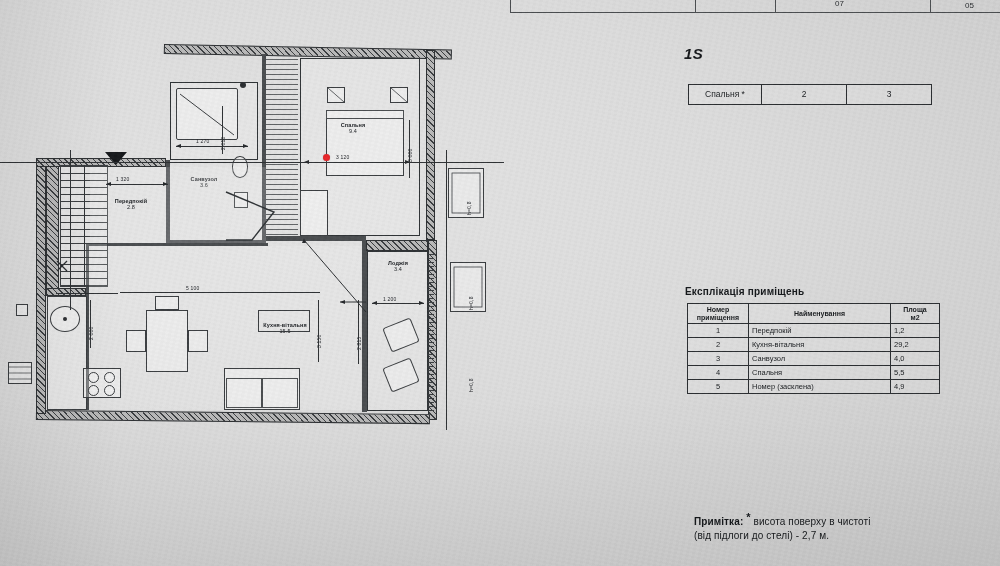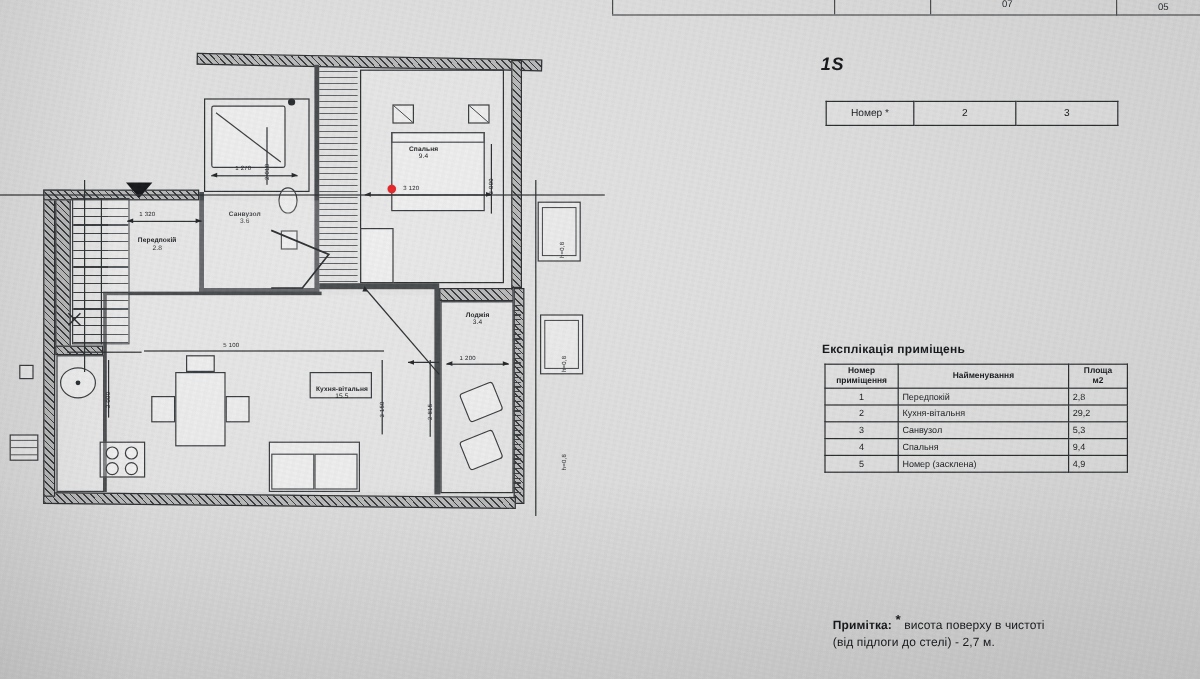--- a/index.html
+++ b/index.html
@@ -137,21 +137,21 @@
   <div class="cellline" style="left:420px;top:0;width:1px;height:13px;"></div>
   <div class="cutval" style="left:325px;top:-1px;text-align:center;">07</div>
   <div class="cutval" style="left:455px;top:1px;">05</div>
 </div>
 
 <div class="title1s" style="left:684px;top:45px;font-style:italic;">1S</div>
 
 <table class="sheet" id="floor-table" style="left:688px;top:84px;">
   <tbody>
       <tr>
-    <td style="width:66px;">Номер *</td>
+    <td style="width:66px;">Спальня *</td>
     <td style="width:78px;">2</td>
     <td style="width:78px;">3</td>
   </tr>
 </tbody>
   </table>
 
 <div class="exp-title" style="left:685px;top:286px;">Експлікація приміщень</div>
 
 <table class="sheet" id="exp-table" style="left:687px;top:303px;">
   <thead>
@@ -164,36 +164,36 @@
       <th style="width:42px;">
         <span>Площа</span><br>
         <span>м2</span>
       </th>
     </tr>
   </thead>
   <tbody>
     <tr>
       <td class="num">1</td>
       <td class="nm">Передпокій</td>
-      <td class="ar">2,8</td>
+      <td class="ar">1,2</td>
     </tr>
     <tr>
       <td class="num">2</td>
       <td class="nm">Кухня-вітальня</td>
       <td class="ar">29,2</td>
     </tr>
     <tr>
       <td class="num">3</td>
       <td class="nm">Санвузол</td>
-      <td class="ar">5,3</td>
+      <td class="ar">4,0</td>
     </tr>
     <tr>
       <td class="num">4</td>
       <td class="nm">Спальня</td>
-      <td class="ar">9,4</td>
+      <td class="ar">5,5</td>
     </tr>
     <tr>
       <td class="num">5</td>
       <td class="nm">Номер  (засклена)</td>
       <td class="ar">4,9</td>
     </tr>
   </tbody>
 </table>
 
 <div class="note" style="left:694px;top:510px;width:290px;">

